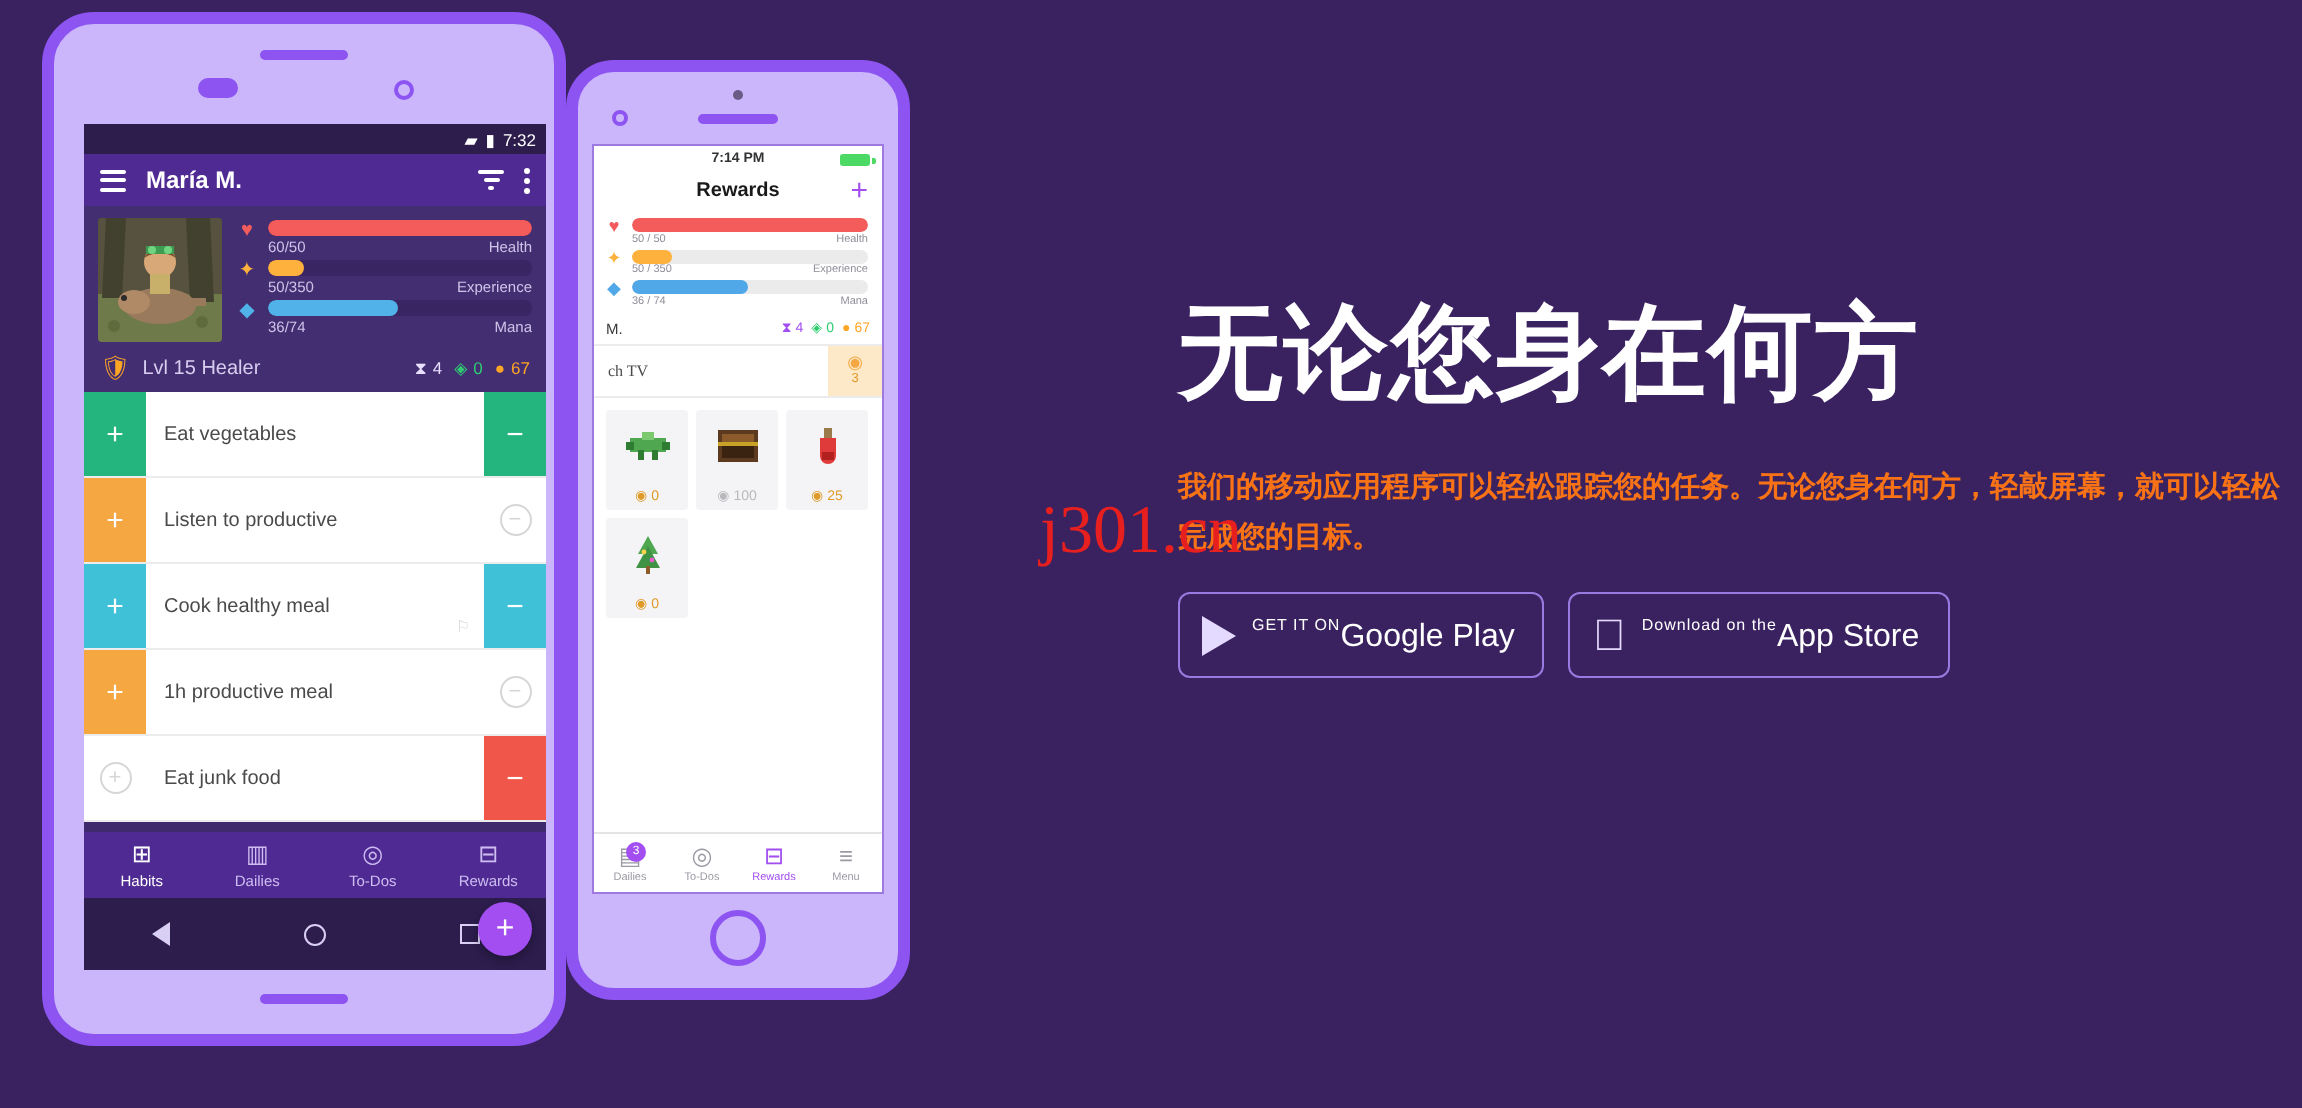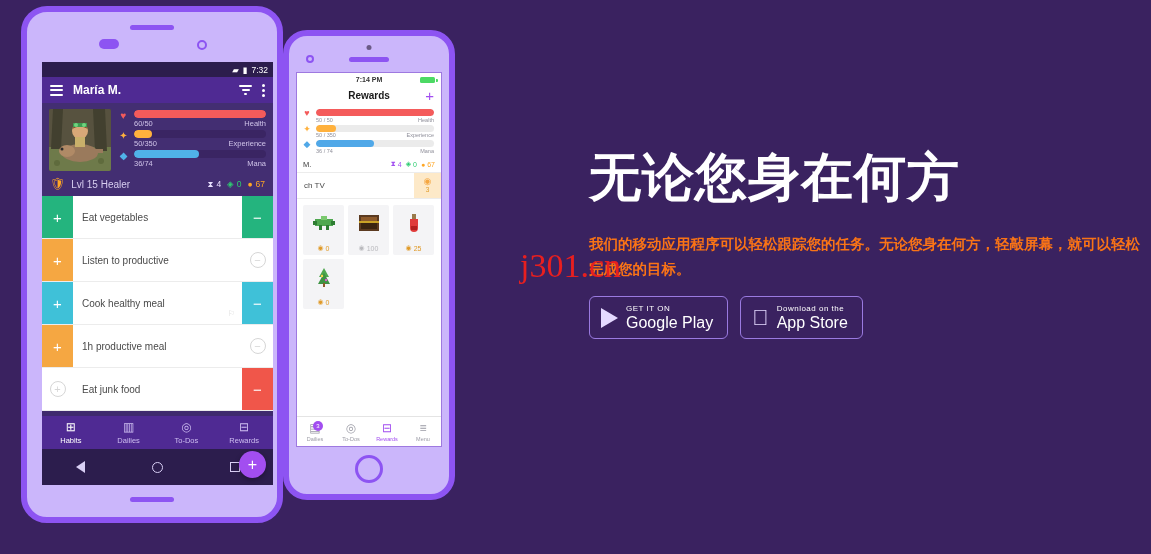--- a/index.html
+++ b/index.html
@@ -154,21 +154,21 @@
   .ip-bartrack { height: 7px; border-radius: 4px; background: #ebebeb; overflow: hidden; }
   .ip-barfill { height: 100%; border-radius: 4px; }
   .ip-barlabels { display: flex; justify-content: space-between; font-size: 5.5px; color: #8f8f9a; margin-top: 0.5px; }
 
   .ip-lvlrow { display: flex; align-items: center; padding: 1px 6px 3px 6px; border-bottom: 1px solid #ececec; gap: 4px; }
   .ip-lvlname { font-size: 7.5px; color: #3a3a3a; flex: 1; }
   .ip-cur { display: flex; align-items: center; gap: 2px; font-size: 7px; }
   .ip-cur.gold { color: #ffa624; } .ip-cur.gem { color: #2ecc71; } .ip-cur.hg { color: #a24ef0; }
 
   .ip-rewardrow { display: flex; height: 26px; border-bottom: 1px solid #ececec; align-items: stretch; }
-  .ip-rewardlabel { flex: 1; display: flex; align-items: center; padding-left: 7px; font-size: 8px; color: #4a4a4a; }
+  .ip-rewardlabel { flex: 1; display: flex; align-items: center; padding-left: 7px; font-size: 8px; color: #4a4a4a; font-family: Liberation Serif, serif; }
   .ip-rewardcost { width: 27px; background: #fde9c8; display: flex; flex-direction: column; align-items: center; justify-content: center; gap: 0px; }
   .ip-rewardcost .c { font-size: 6.5px; color: #e09a28; }
 
   .ip-grid { display: flex; flex-wrap: wrap; gap: 4px; padding: 6px; }
   .ip-card { width: 41px; height: 50px; background: #f4f4f6; border-radius: 2px; display: flex; flex-direction: column; align-items: center; }
   .ip-cardart { flex: 1; display: flex; align-items: center; justify-content: center; font-size: 17px; }
   .ip-cardcost { height: 13px; width: 100%; display: flex; align-items: center; justify-content: center; gap: 2px; font-size: 7px; color: #e09a28; }
   .ip-cardcost.dim { color: #b9b9bd; }
 
   .ip-tabs { position: absolute; left: 0; bottom: 0; width: 100%; height: 30px; background: #fff; border-top: 1px solid #e4e4e4; display: flex; align-items: center; }
@@ -188,21 +188,21 @@
   #subcopy {
     position: absolute; left: 0; top: 232px; width: 553px;
     font-size: 14.5px; color: #f97316; line-height: 1.75; font-weight: bold;
   }
   #badges { position: absolute; left: 0; top: 296px; display: flex; gap: 12px; }
   .store-badge {
     height: 43px; border: 1.5px solid #9a7ae0; border-radius: 6px;
     display: flex; align-items: center; gap: 8px; padding: 0 14px 0 11px;
     color: #ffffff; background: transparent;
   }
-  .badge-txt { display: flex; flex-direction: column; line-height: 1; }
+  .badge-txt { display: flex; flex-direction: row; line-height: 1; }
   .badge-small { font-size: 8px; letter-spacing: 0.5px; }
   .badge-big { font-size: 16px; margin-top: 2px; }
   .gp-tri { width: 0; height: 0; border-top: 10px solid transparent; border-bottom: 10px solid transparent; border-left: 17px solid #e4d9ff; }
   .apple-glyph { font-size: 22px; color: #e4d9ff; line-height: 1; }
 
   #watermark {
     position: absolute; left: 520px; top: 247px;
     font-family: "Liberation Serif", serif;
     font-size: 34px; color: #e81f1f; z-index: 30; white-space: nowrap;
   }

